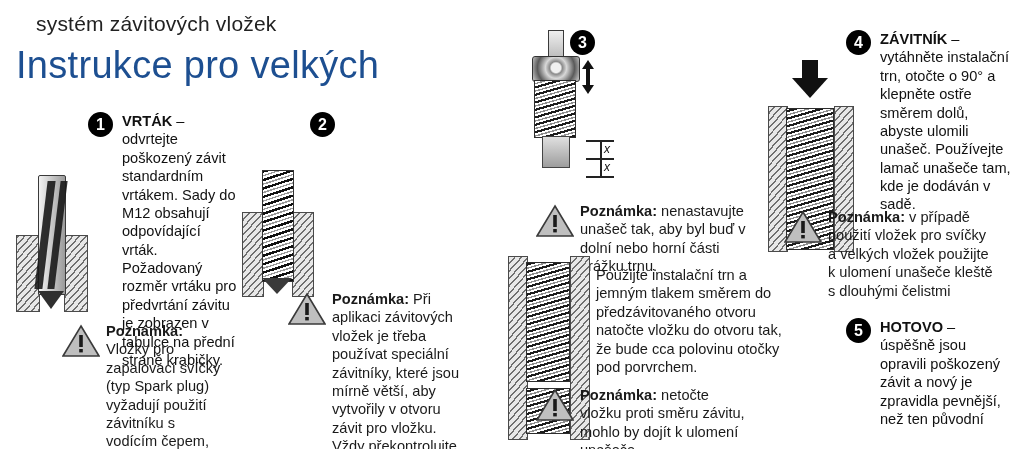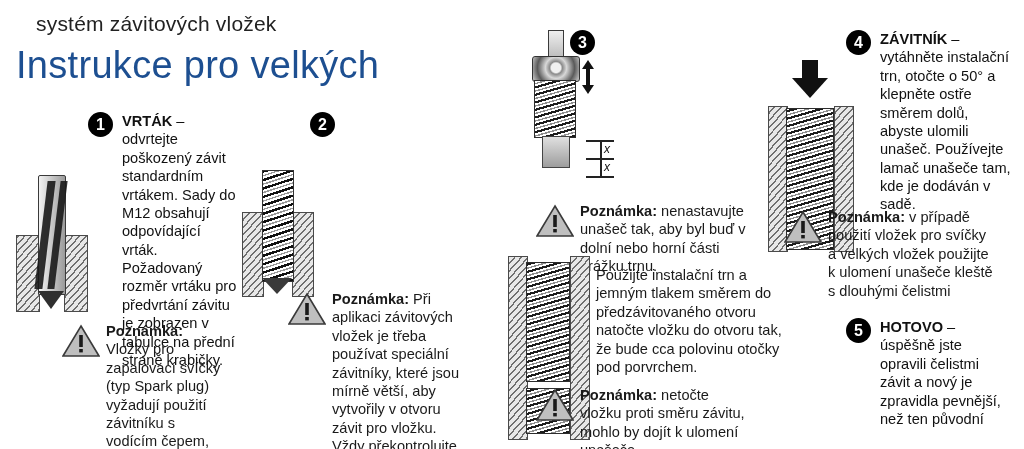--- a/index.html
+++ b/index.html
@@ -297,21 +297,21 @@
       <b>Poznámka:</b><span> netočte vložku proti směru závitu, mohlo by dojít k ulomení unašeče.</span>
     </div>
   </div>
 
   <div class="step" style="left:846px; top:30px; width:168px;">
     <div class="step-head">
       <div class="badge">4</div>
       <div class="step-text">
         <b>ZÁVITNÍK</b>
         <span>–</span>
-        <span>vytáhněte instalační trn, otočte o 50° a klepněte ostře směrem dolů, abyste ulomili unašeč. Používejte lamač unašeče tam, kde je dodáván v sadě.</span>
+        <span>vytáhněte instalační trn, otočte o 90° a klepněte ostře směrem dolů, abyste ulomili unašeč. Používejte lamač unašeče tam, kde je dodáván v sadě.</span>
       </div>
     </div>
   </div>
 
   <div class="ill" style="left:768px; top:60px; width:84px; height:190px;">
     <div style="position:absolute; left:20px; top:0; width:44px; height:40px;">
       <svg viewBox="0 0 44 40" width="44" height="40">
         <rect x="14" y="0" width="16" height="20" fill="#111"></rect>
         <polygon points="22,38 4,18 40,18" fill="#111"></polygon>
       </svg>
@@ -335,18 +335,18 @@
       <b>Poznámka:</b><span> v případě použití vložek pro svíčky a velkých vložek použijte k ulomení unašeče kleště s dlouhými čelistmi</span>
     </div>
   </div>
 
   <div class="step" style="left:846px; top:318px; width:158px;">
     <div class="step-head">
       <div class="badge">5</div>
       <div class="step-text">
         <b>HOTOVO</b>
         <span>–</span>
-        <span>úspěšně jste opravili čelistmi závit a nový je zpravidla pevnější, než ten původní</span>
+        <span>úspěšně jsou opravili poškozený závit a nový je zpravidla pevnější, než ten původní</span>
       </div>
     </div>
   </div>
 
 </div>
 
 </body></html>

